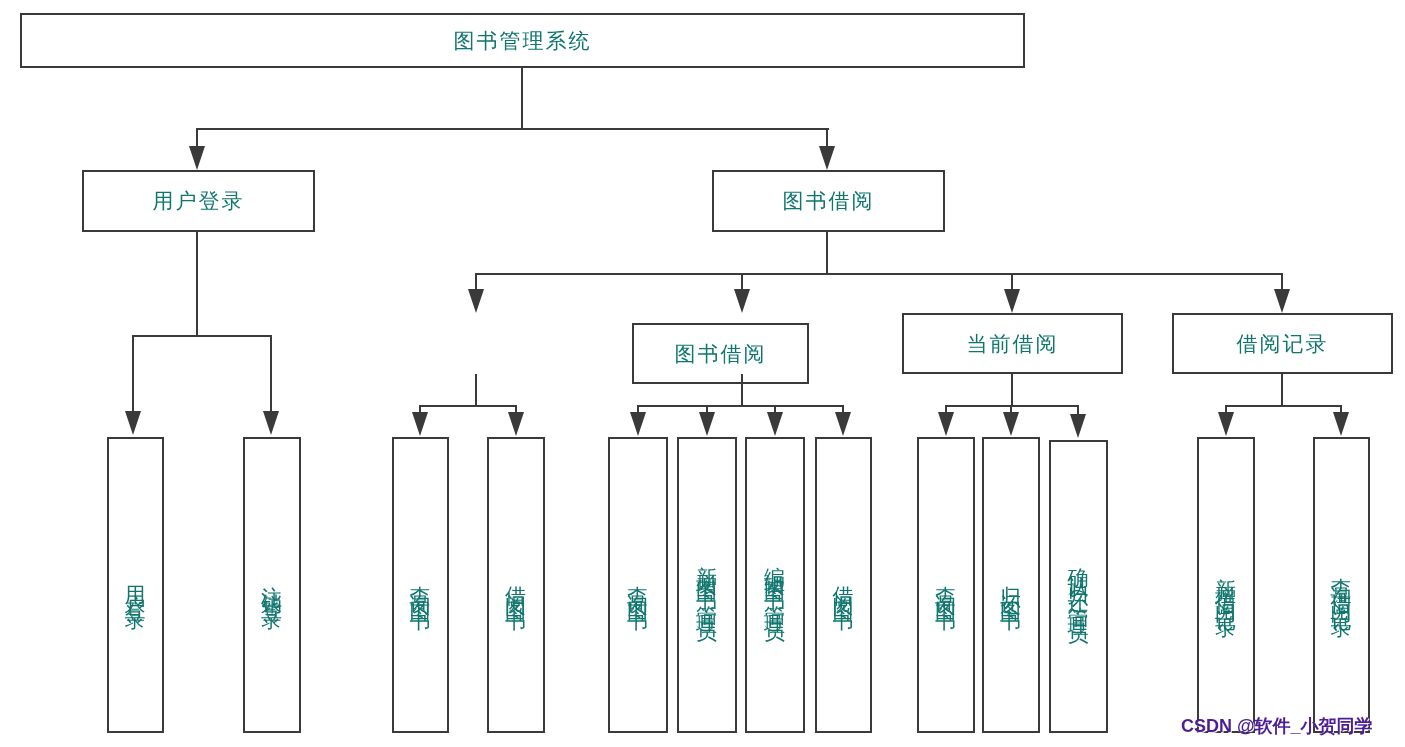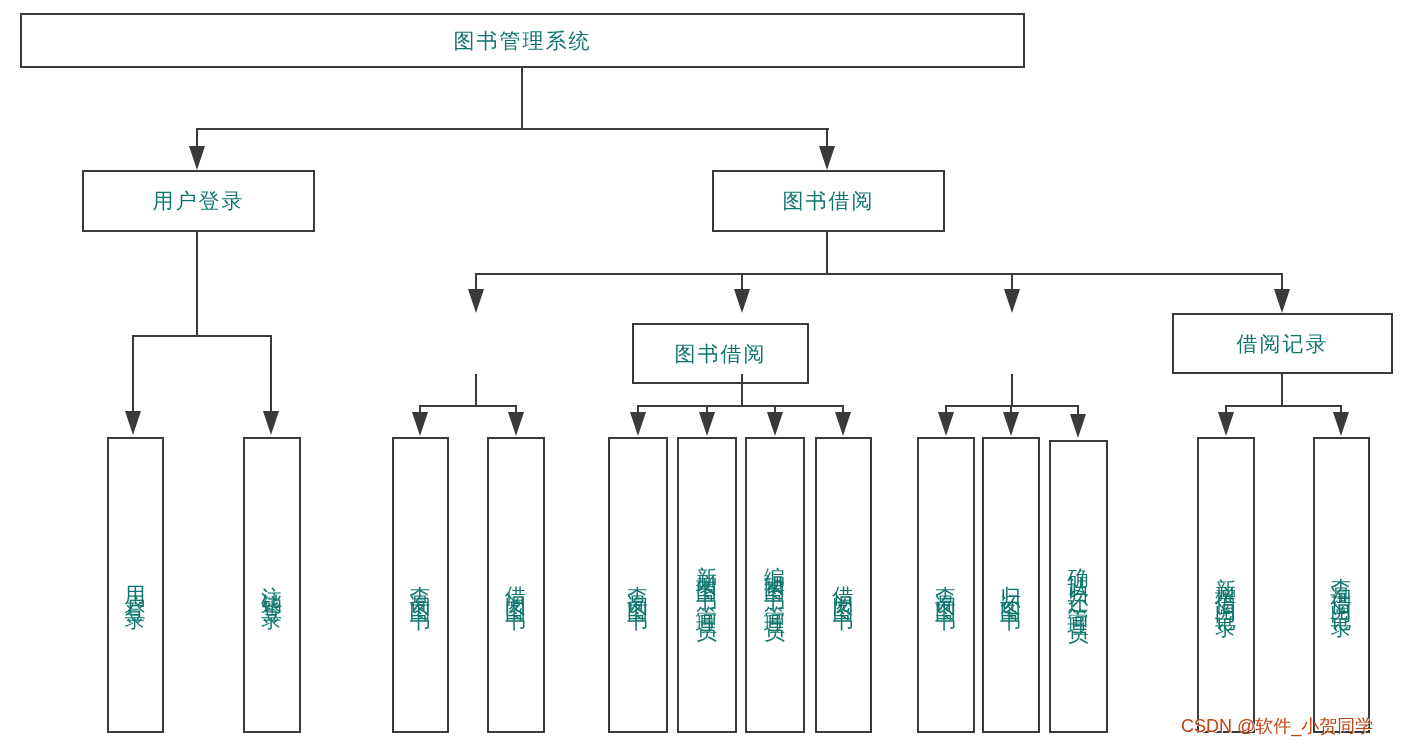--- a/index.html
+++ b/index.html
@@ -20,22 +20,23 @@
   .h, .v { position:absolute; background:#3a3a3a; }
   .h { height:2px; }
   .v { width:2px; }
   .arrow {
     position:absolute; width:0; height:0;
     border-left:8px solid transparent; border-right:8px solid transparent;
     border-top:24px solid #3a3a3a;
   }
   .watermark {
     position:absolute; left:1181px; top:714px; z-index:10;
-    font-size:18px; color:#c2410c; white-space:nowrap;
+    font-size:18px; color:#4c1d95; white-space:nowrap;
     text-shadow:1px 1px 0 rgba(255,255,255,0.9);
+    font-weight:bold;
   }
 </style>
 </head>
 <body>
 
 <div class="stage">
 
   <div class="box" style="left:20px; top:13px; width:1005px; height:55px;">图书管理系统</div>
 
   <div class="v" style="left:521px; top:68px;  height:60px;"></div>
@@ -60,20 +61,21 @@
   <div class="v" style="left:475px;  top:273px; height:18px;"></div>
   <div class="arrow" style="left:468px;  top:289px;"></div>
   <div class="v" style="left:741px;  top:273px; height:18px;"></div>
   <div class="arrow" style="left:734px;  top:289px;"></div>
   <div class="v" style="left:1011px; top:273px; height:18px;"></div>
   <div class="arrow" style="left:1004px; top:289px;"></div>
   <div class="v" style="left:1281px; top:273px; height:18px;"></div>
   <div class="arrow" style="left:1274px; top:289px;"></div>
 
   <div class="box" style="left:632px; top:323px; width:177px; height:61px;">图书借阅</div>
+  <div class="box" style="left:902px; top:313px; width:221px; height:61px;">当前借阅</div>
   <div class="box" style="left:1172px; top:313px; width:221px; height:61px;">借阅记录</div>
 
   <div class="v" style="left:475px; top:374px; height:31px;"></div>
   <div class="h" style="left:419px; top:405px; width:98px;"></div>
   <div class="v" style="left:419px; top:405px; height:9px;"></div>
   <div class="arrow" style="left:412px; top:412px;"></div>
   <div class="v" style="left:515px; top:405px; height:9px;"></div>
   <div class="arrow" style="left:508px; top:412px;"></div>
 
   <div class="v" style="left:741px; top:374px; height:31px;"></div>

